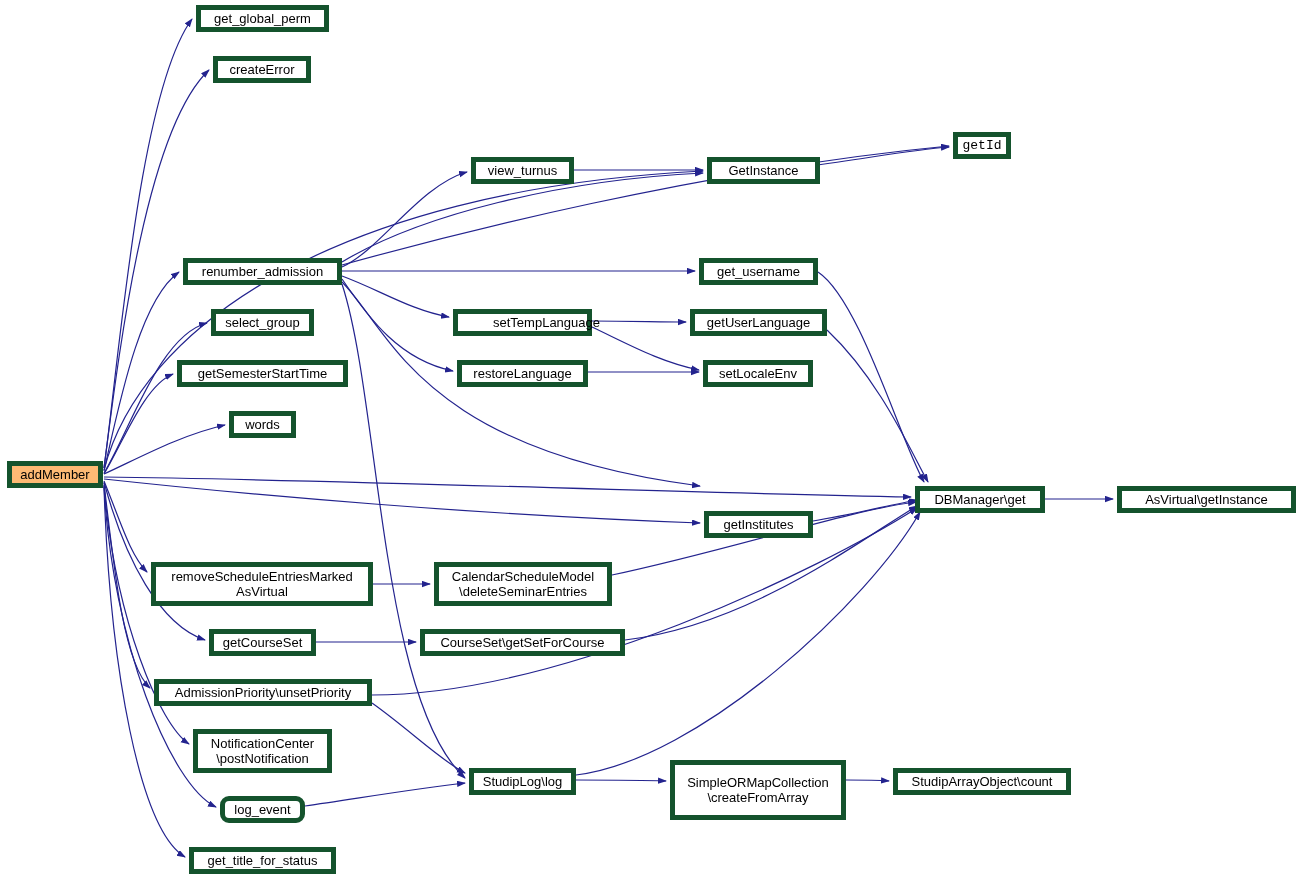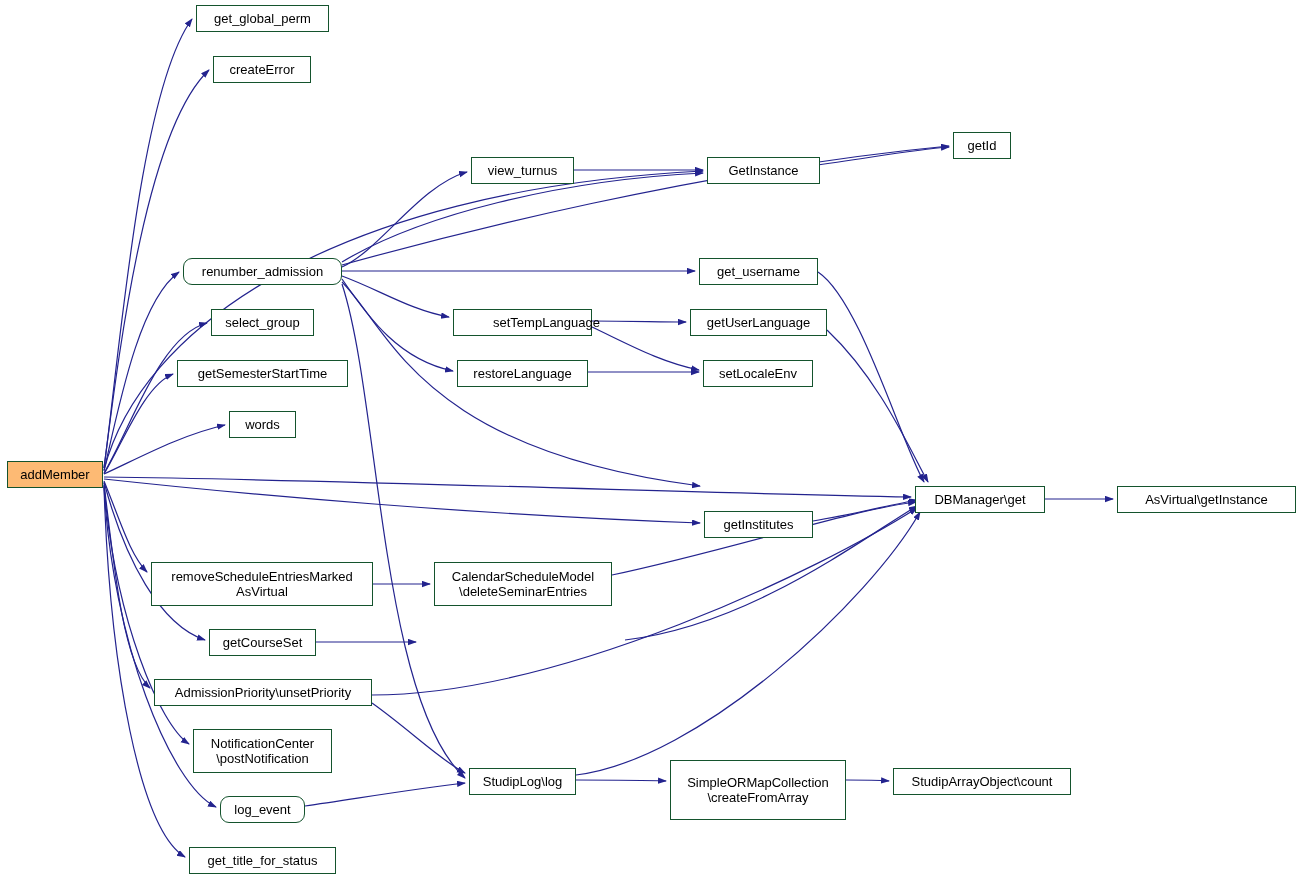--- a/index.html
+++ b/index.html
@@ -19,21 +19,21 @@
     position: absolute;
     left: 0;
     top: 0;
     width: 1301px;
     height: 880px;
     pointer-events: none;
   }
   .node {
     position: absolute;
     box-sizing: border-box;
-    border: 1px solid #14532d;
+    border: 5px solid #14532d;
     background: #ffffff;
     color: #000000;
     font-size: 13px;
     line-height: 15px;
     display: flex;
     align-items: center;
     justify-content: center;
     text-align: center;
     white-space: pre;
     z-index: 2;
@@ -116,40 +116,41 @@
 
       <path d="M846,780 C865,780 875,780 889,781"></path>
 
       <path d="M576,775 C700,760 870,600 920,512"></path>
     </g>
   </svg>
 
   <div class="node root" style="left:7px;  top:461px;  width:96px;  height:27px;">addMember</div>
   <div class="node" style="left:196px;top:5px;    width:133px;height:27px;">get_global_perm</div>
   <div class="node" style="left:213px;top:56px;   width:98px; height:27px;">createError</div>
-  <div class="node" style="left:953px;top:132px;  width:58px; height:27px;">getId</div>
+  <div class="node" style="left:953px;top:132px;  width:58px; height:27px;font-family:Liberation Mono, monospace;">getId</div>
   <div class="node" style="left:471px;top:157px;  width:103px;height:27px;">view_turnus</div>
   <div class="node" style="left:707px;top:157px;  width:113px;height:27px;">GetInstance</div>
-  <div class="node" style="left:183px;top:258px;  width:159px;height:27px;border-radius:9px;">renumber_admission</div>
+  <div class="node" style="left:183px;top:258px;  width:159px;height:27px;">renumber_admission</div>
   <div class="node" style="left:699px;top:258px;  width:119px;height:27px;">get_username</div>
   <div class="node" style="left:211px;top:309px;  width:103px;height:27px;">select_group</div>
   <div class="node" style="left:453px;top:309px;  width:139px;height:27px;padding-left:48px;">setTempLanguage</div>
   <div class="node" style="left:690px;top:309px;  width:137px;height:27px;">getUserLanguage</div>
   <div class="node" style="left:177px;top:360px;  width:171px;height:27px;">getSemesterStartTime</div>
   <div class="node" style="left:457px;top:360px;  width:131px;height:27px;">restoreLanguage</div>
   <div class="node" style="left:703px;top:360px;  width:110px;height:27px;">setLocaleEnv</div>
   <div class="node" style="left:229px;top:411px;  width:67px; height:27px;">words</div>
   <div class="node" style="left:915px;top:486px;  width:130px;height:27px;">DBManager\get</div>
   <div class="node" style="left:1117px;top:486px; width:179px;height:27px;">AsVirtual\getInstance</div>
   <div class="node" style="left:704px;top:511px;  width:109px;height:27px;">getInstitutes</div>
   <div class="node" style="left:151px;top:562px;  width:222px;height:44px;">removeScheduleEntriesMarked
 AsVirtual</div>
   <div class="node" style="left:434px;top:562px;  width:178px;height:44px;">CalendarScheduleModel
 \deleteSeminarEntries</div>
   <div class="node" style="left:209px;top:629px;  width:107px;height:27px;">getCourseSet</div>
+  <div class="node" style="left:420px;top:629px;  width:205px;height:27px;">CourseSet\getSetForCourse</div>
   <div class="node" style="left:154px;top:679px;  width:218px;height:27px;">AdmissionPriority\unsetPriority</div>
   <div class="node" style="left:193px;top:729px;  width:139px;height:44px;">NotificationCenter
 \postNotification</div>
   <div class="node" style="left:469px;top:768px;  width:107px;height:27px;">StudipLog\log</div>
   <div class="node" style="left:670px;top:760px;  width:176px;height:60px;">SimpleORMapCollection
 \createFromArray</div>
   <div class="node" style="left:893px;top:768px;  width:178px;height:27px;">StudipArrayObject\count</div>
   <div class="node" style="left:220px;top:796px;  width:85px; height:27px;border-radius:9px;">log_event</div>
   <div class="node" style="left:189px;top:847px;  width:147px;height:27px;">get_title_for_status</div>
 

